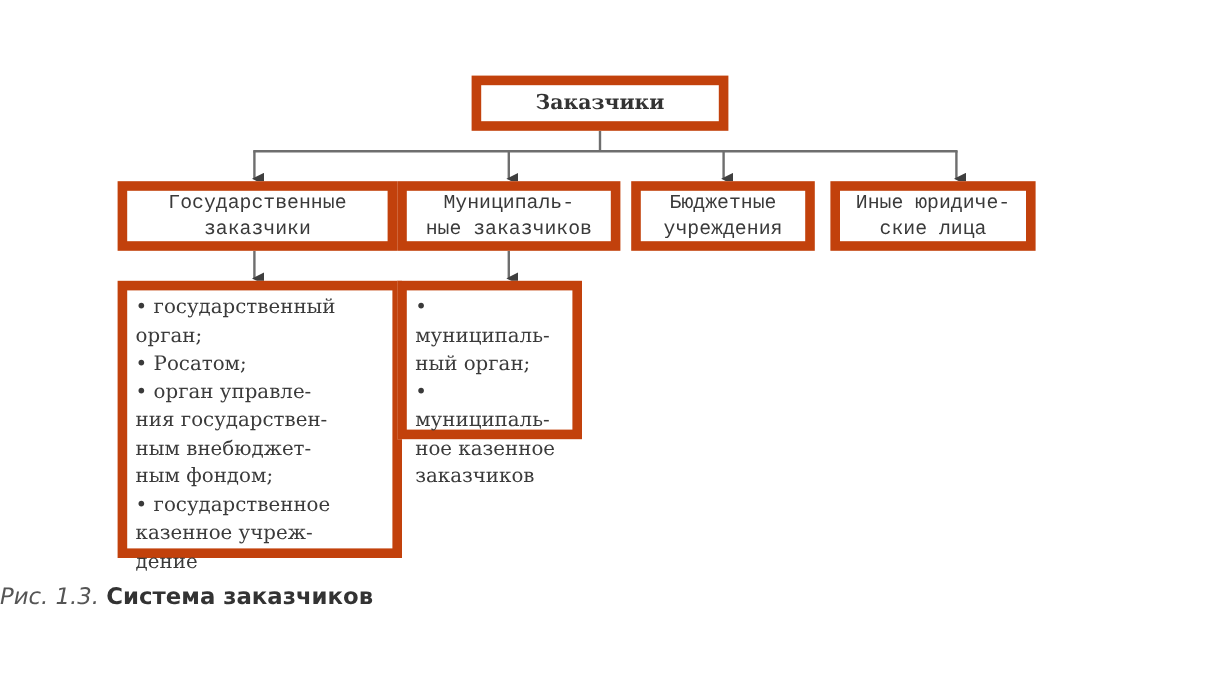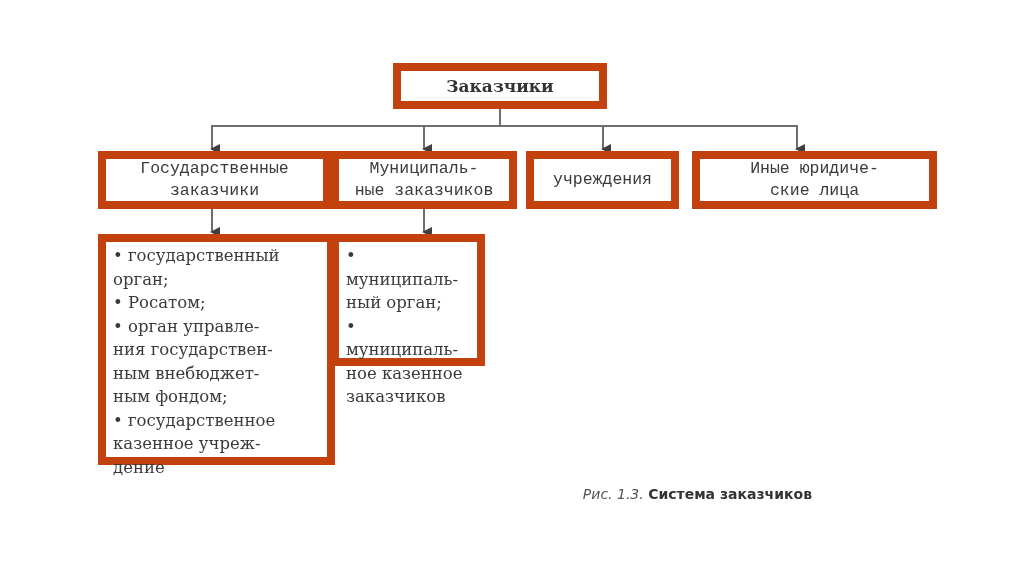--- a/index.html
+++ b/index.html
@@ -4,22 +4,22 @@
 <style>
   html, body { margin:0; padding:0; background:#ffffff; }
   body { width:1024px; height:574px; position:relative; overflow:hidden;
          font-family:"DejaVu Serif","Liberation Serif",serif; color:#3a3a3a; }
   .box { position:absolute; box-sizing:border-box; border:8px solid #c2410c; background:#fff;
          display:flex; align-items:center; justify-content:center; text-align:center; }
   .top-box { left:393px; top:63px; width:214px; height:46px; font-weight:bold; font-size:17px; color:#333; }
   .cat-box { top:151px; height:58px; font-size:16.5px; line-height:22px;font-family:Liberation Mono, monospace; }
   .sub-box { top:234px; display:block; text-align:left; font-size:16.5px; line-height:23.5px; padding:2px 6px 0 7px; }
   svg.lines { position:absolute; left:0; top:0; }
-  .caption { position:absolute; left:0; width:812px; top:486px; text-align:right;
-             font-family:"DejaVu Sans","Liberation Sans",sans-serif; font-size:14px; color:#333; }
+  .caption { position:absolute; left:0; width:812px; top:486px; text-align:left;
+             font-family:"DejaVu Sans","Liberation Sans",sans-serif; font-size:19px; color:#333; }
   .caption .num { font-style:italic; color:#555; }
   .caption .ttl { font-weight:bold; }
   .item { display:block; }
 </style>
 </head>
 <body>
 
 <svg class="lines" width="1024" height="574" xmlns="http://www.w3.org/2000/svg">
   <defs>
     <marker id="arr" markerWidth="10" markerHeight="10" refX="5" refY="8" orient="auto" markerUnits="userSpaceOnUse">
@@ -51,25 +51,26 @@
 
 <div class="box cat-box" style="left:331px; width:186px;">
   <div>
     <span class="item">Муниципаль-</span>
     <span class="item">ные заказчиков</span>
   </div>
 </div>
 
 <div class="box cat-box" style="left:526px; width:153px;">
   <div>
+    <span class="item">Бюджетные</span>
     <span class="item">учреждения</span>
   </div>
 </div>
 
-<div class="box cat-box" style="left:692px; width:245px;">
+<div class="box cat-box" style="left:692px; width:171px;">
   <div>
     <span class="item">Иные юридиче-</span>
     <span class="item">ские лица</span>
   </div>
 </div>
 
 <div class="box sub-box" style="left:98px; width:237px; height:231px;">
   <span class="item">• государственный</span>
   <span class="item">орган;</span>
   <span class="item">• Росатом;</span>

